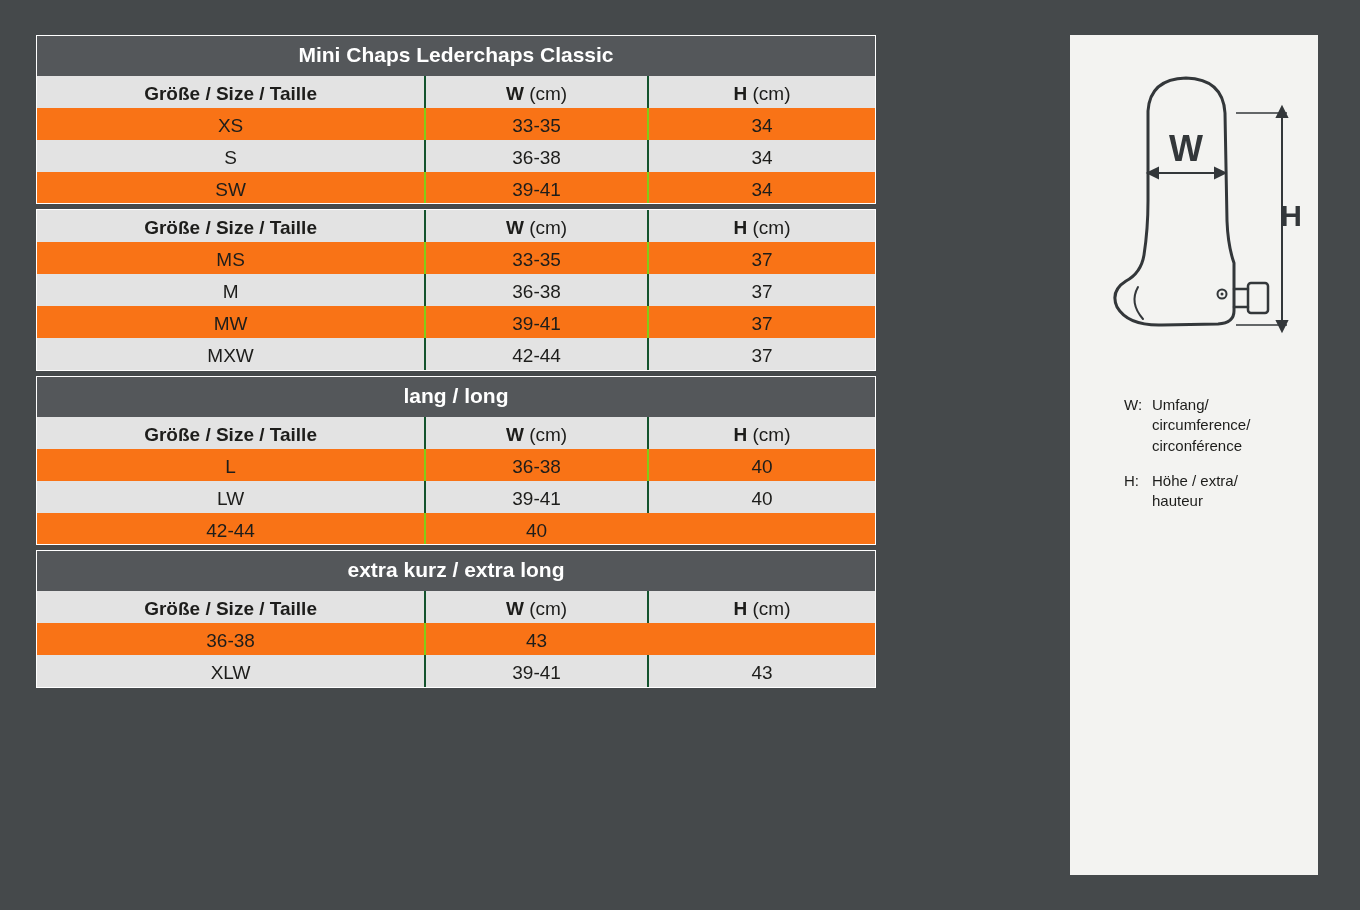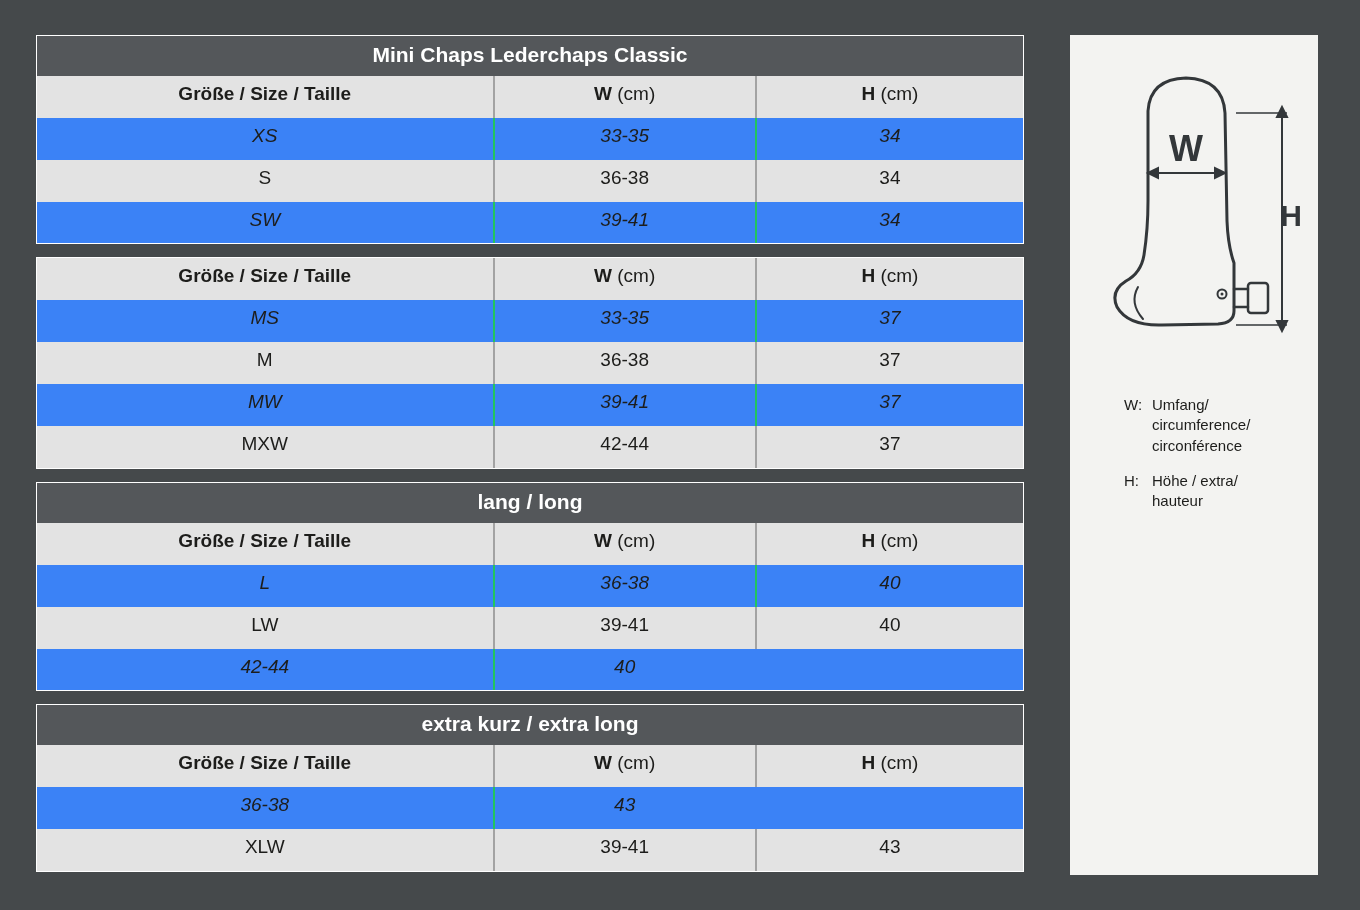--- a/index.html
+++ b/index.html
@@ -7,44 +7,44 @@
   body {
     background:#45494b;
     font-family:"Liberation Sans", sans-serif;
     color:#1d1d1b;
     position:relative;
     overflow:hidden;
   }
 
   
   .tables {
-    position:absolute; left:36px; top:35px; width:988px;
-    display:flex; flex-direction:column; gap:13px;
+    position:absolute; left:36px; top:35px; width:840px;
+    display:flex; flex-direction:column; gap:5px;
   }
   .size-table {
     background:#ffffff;
     border:1px solid rgba(255,255,255,.9);
   }
   .table-title {
     background:#54575a; color:#ffffff;
     font-weight:bold; font-size:21px; line-height:1.33;
     text-align:center; padding:5px 0 7px;
   }
   .grid { display:grid; grid-template-columns:46.2% 26.6% 27.2%; }
   .cell {
     text-align:center; font-size:19px;
-    padding:8px 4px 13px; line-height:1.1;
+    padding:8px 4px 3px; line-height:1.1;
     white-space:nowrap; overflow:hidden;
   }
   .colhead .cell { background:#e3e3e3; font-weight:bold; }
   .colhead .unit { font-weight:normal; }
-  .r0 { background:#3b82f6;font-style:italic; }
+  .r0 { background:#f97316; }
   .r1 { background:#e3e3e3; }
-  .r0 .cell + .cell { border-left:2px solid #22c55e; }
-  .r1 .cell + .cell, .colhead .cell + .cell { border-left:2px solid #a3a3a3; }
+  .r0 .cell + .cell { border-left:2px solid #84cc16; }
+  .r1 .cell + .cell, .colhead .cell + .cell { border-left:2px solid #14532d; }
 
   
   .panel {
     position:absolute; left:1070px; top:35px;
     width:248px; height:840px;
     background:#f3f3f1;
   }
   .panel svg { display:block; margin:26px auto 0; }
   .legend { margin:34px 18px 0 54px; font-size:15px; line-height:1.35; color:#1d1d1b; }
   .legend-row { display:flex; gap:10px; margin-bottom:15px; }

